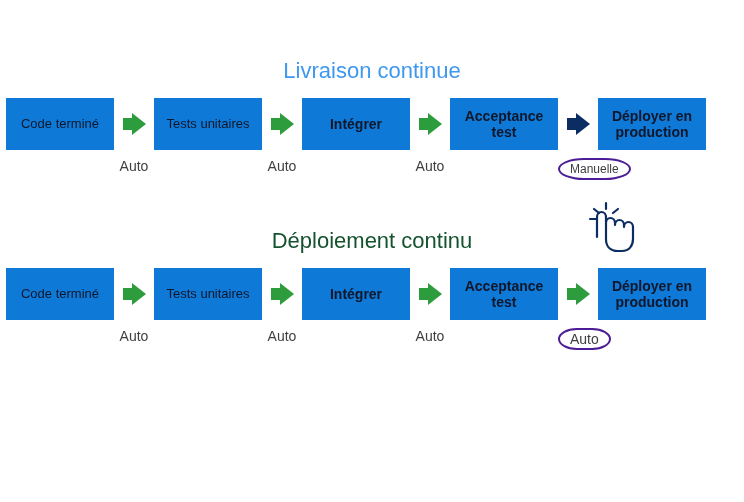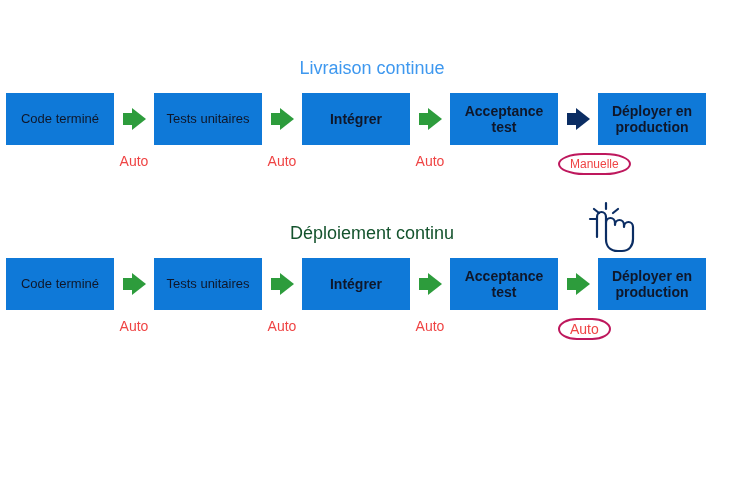--- a/index.html
+++ b/index.html
@@ -10,21 +10,21 @@
     height: 502px;
     font-family: "Segoe UI", Arial, sans-serif;
     background: #fff;
     position: relative;
   }
   .section {
     position: relative;
   }
   .title {
     text-align: center;
-    font-size: 18px;
+    font-size: 22px;
     font-weight: 400;
     margin: 0;
   }
   .title-delivery { color: #3e98ef; padding-top: 58px; padding-bottom: 10px; }
   .title-deploy { color: #14532d; padding-top: 8px; padding-bottom: 10px; }
   .pipeline {
     display: flex;
     align-items: center;
     justify-content: flex-start;
     padding: 0 6px;
@@ -73,35 +73,35 @@
   }
   .fat-arrow.green::before { background: #2d9c3c; }
   .fat-arrow.green::after  { border-left: 14px solid #2d9c3c; }
   .fat-arrow.navy::before  { background: #0b2d63; }
   .fat-arrow.navy::after   { border-left: 14px solid #0b2d63; }
 
   .labels {
     display: flex;
     padding: 4px 6px 0 6px;
     font-size: 14px;
-    color: #ef4444;
+    color: #404040;
   }
   .label-cell-stage { width: 108px; flex: 0 0 auto; }
   .label-cell-arrow {
     width: 40px; flex: 0 0 auto;
     text-align: center;
     position: relative;
   }
   .label-txt {
     position: relative;
     display: inline-block;
     white-space: nowrap;
   }
   .circled {
-    border: 2px solid #be185d;
+    border: 2px solid #4c1d95;
     border-radius: 50% / 70%;
     padding: 0 10px;
     display: inline-block;
     line-height: 18px;
   }
   .hand-wrap {
     position: absolute;
     left: 580px;
     top: 195px;
     width: 60px;

